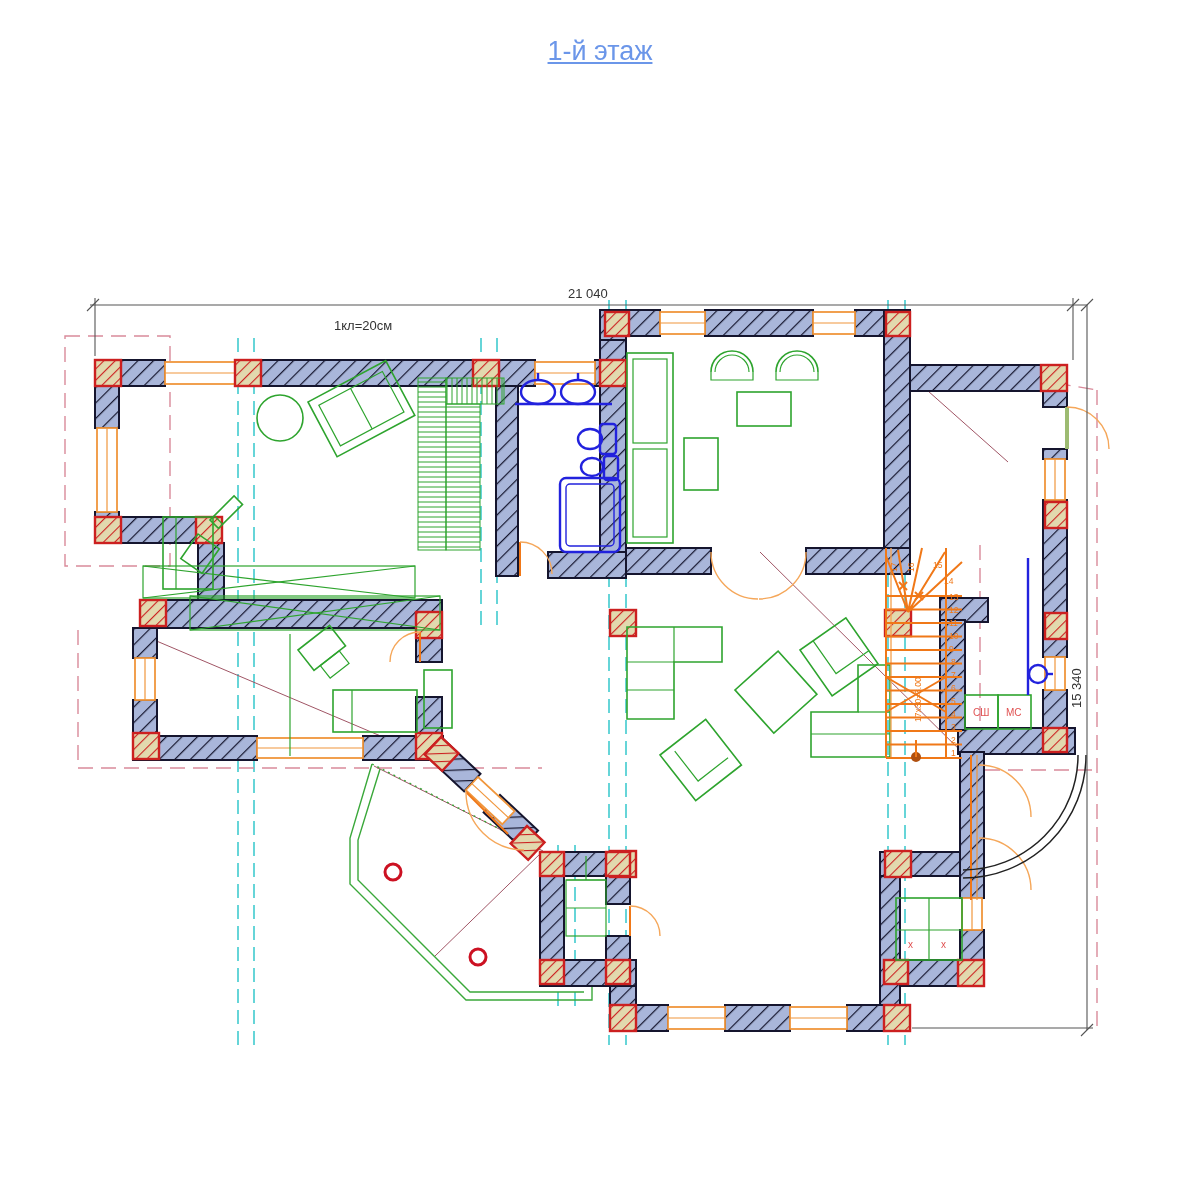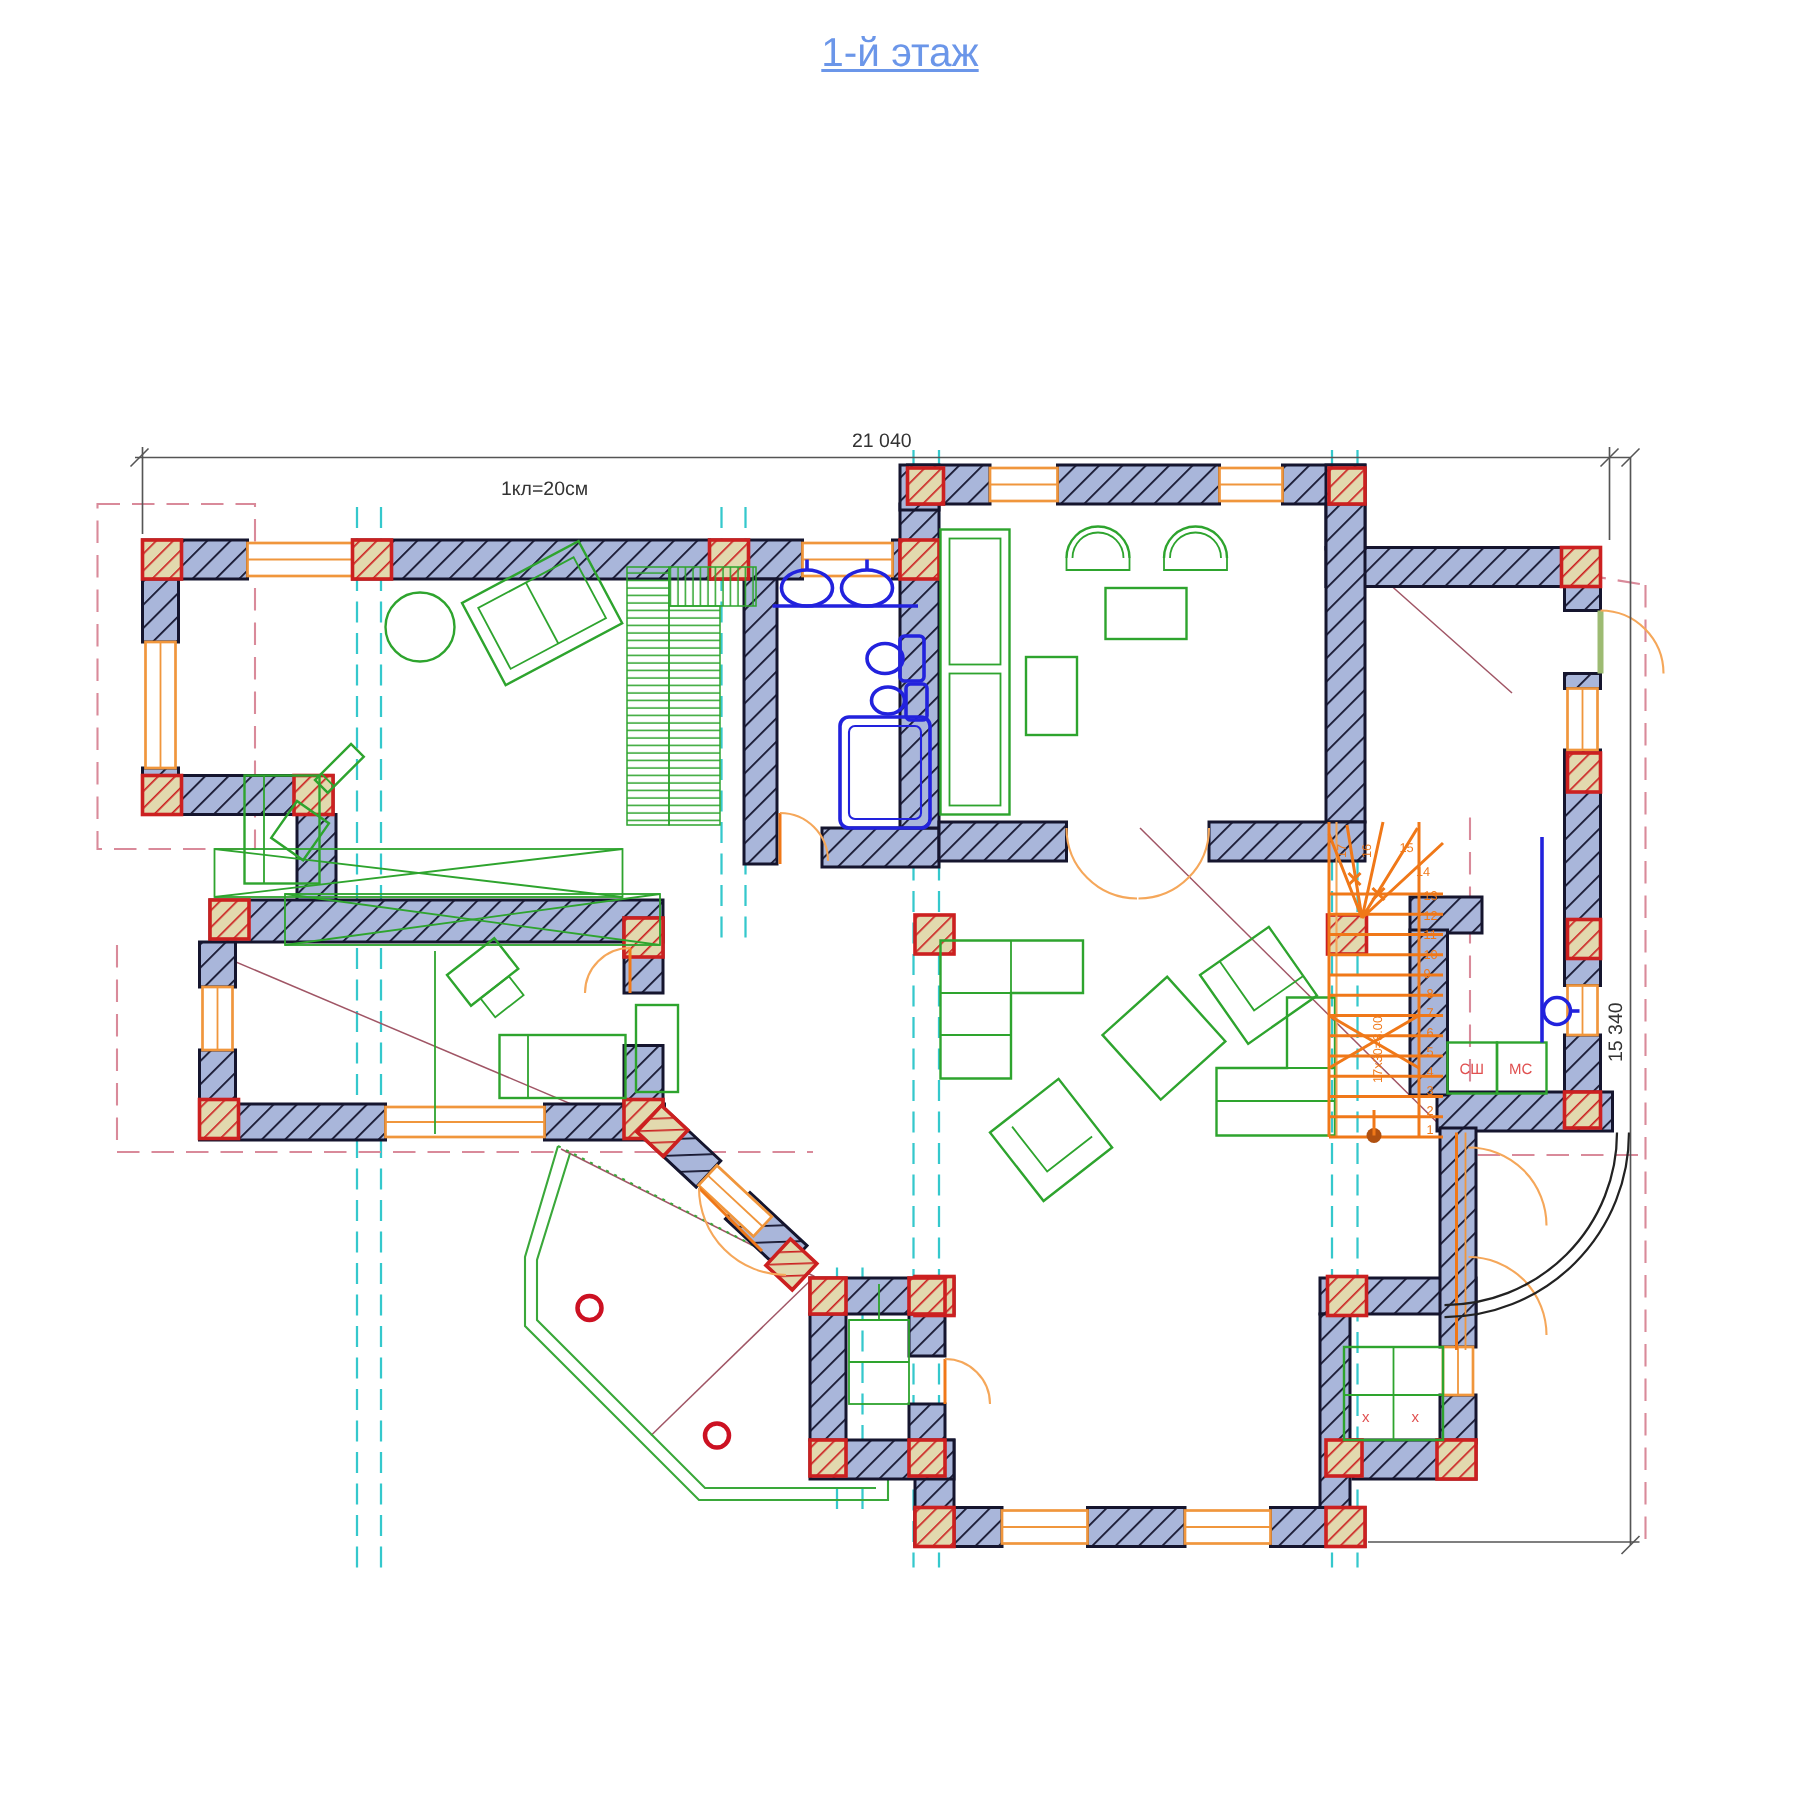--- a/index.html
+++ b/index.html
@@ -1,17 +1,17 @@
 <!DOCTYPE html>
 <html><head>
 <meta charset="utf-8">
 <style>
   html,body{margin:0;padding:0;background:#ffffff;width:1200px;height:1200px;overflow:hidden;}
   body{font-family:"Liberation Sans", sans-serif;}
-  .page-title{position:absolute;top:20px;left:0;width:1200px;text-align:center;
+  .page-title{position:absolute;top:36px;left:0;width:1200px;text-align:center;
     font-size:27px;color:#6b96e9;text-decoration:underline;cursor:pointer;}
   svg{position:absolute;top:0;left:0;}
   svg text{font-family:"Liberation Sans", sans-serif;}
   .wall{fill:url(#wallHatch);stroke:#15152e;stroke-width:2;}
   .col{fill:url(#colHatch);stroke:#cc2020;stroke-width:2.4;}
   .win{fill:#ffffff;stroke:#f0963c;stroke-width:1.8;}
   .winline{stroke:#f0963c;stroke-width:1.2;fill:none;}
   .fg{fill:none;stroke:#2ea42e;stroke-width:1.6;}
   .fgx{fill:none;stroke:#2ea42e;stroke-width:1.2;}
   .fb{fill:none;stroke:#2222dd;stroke-width:2.4;}

